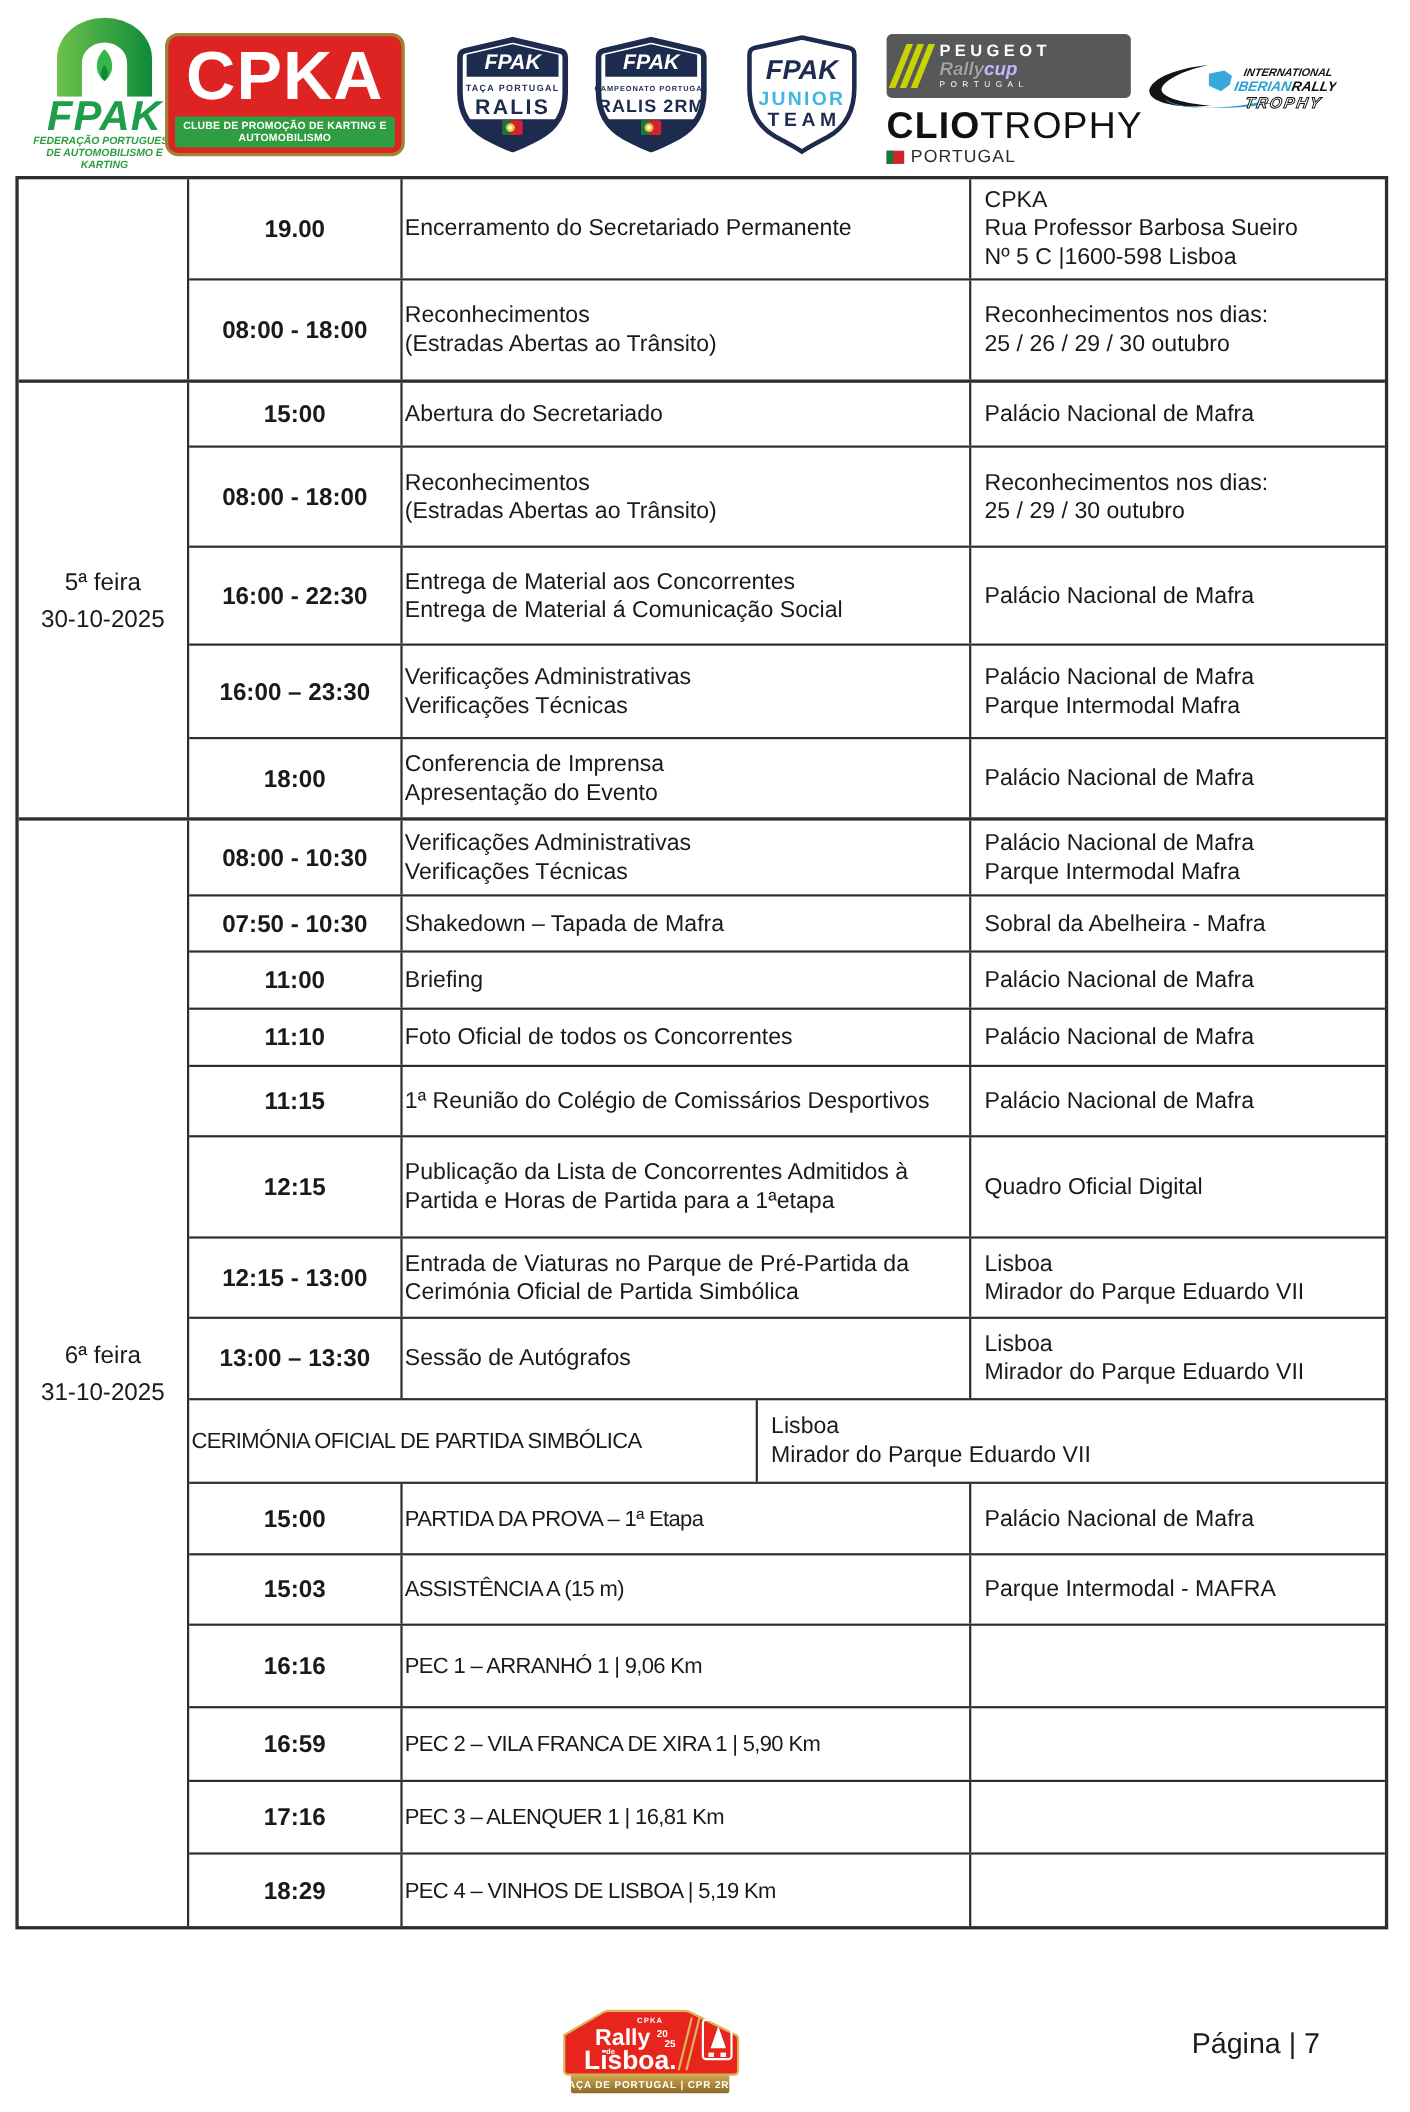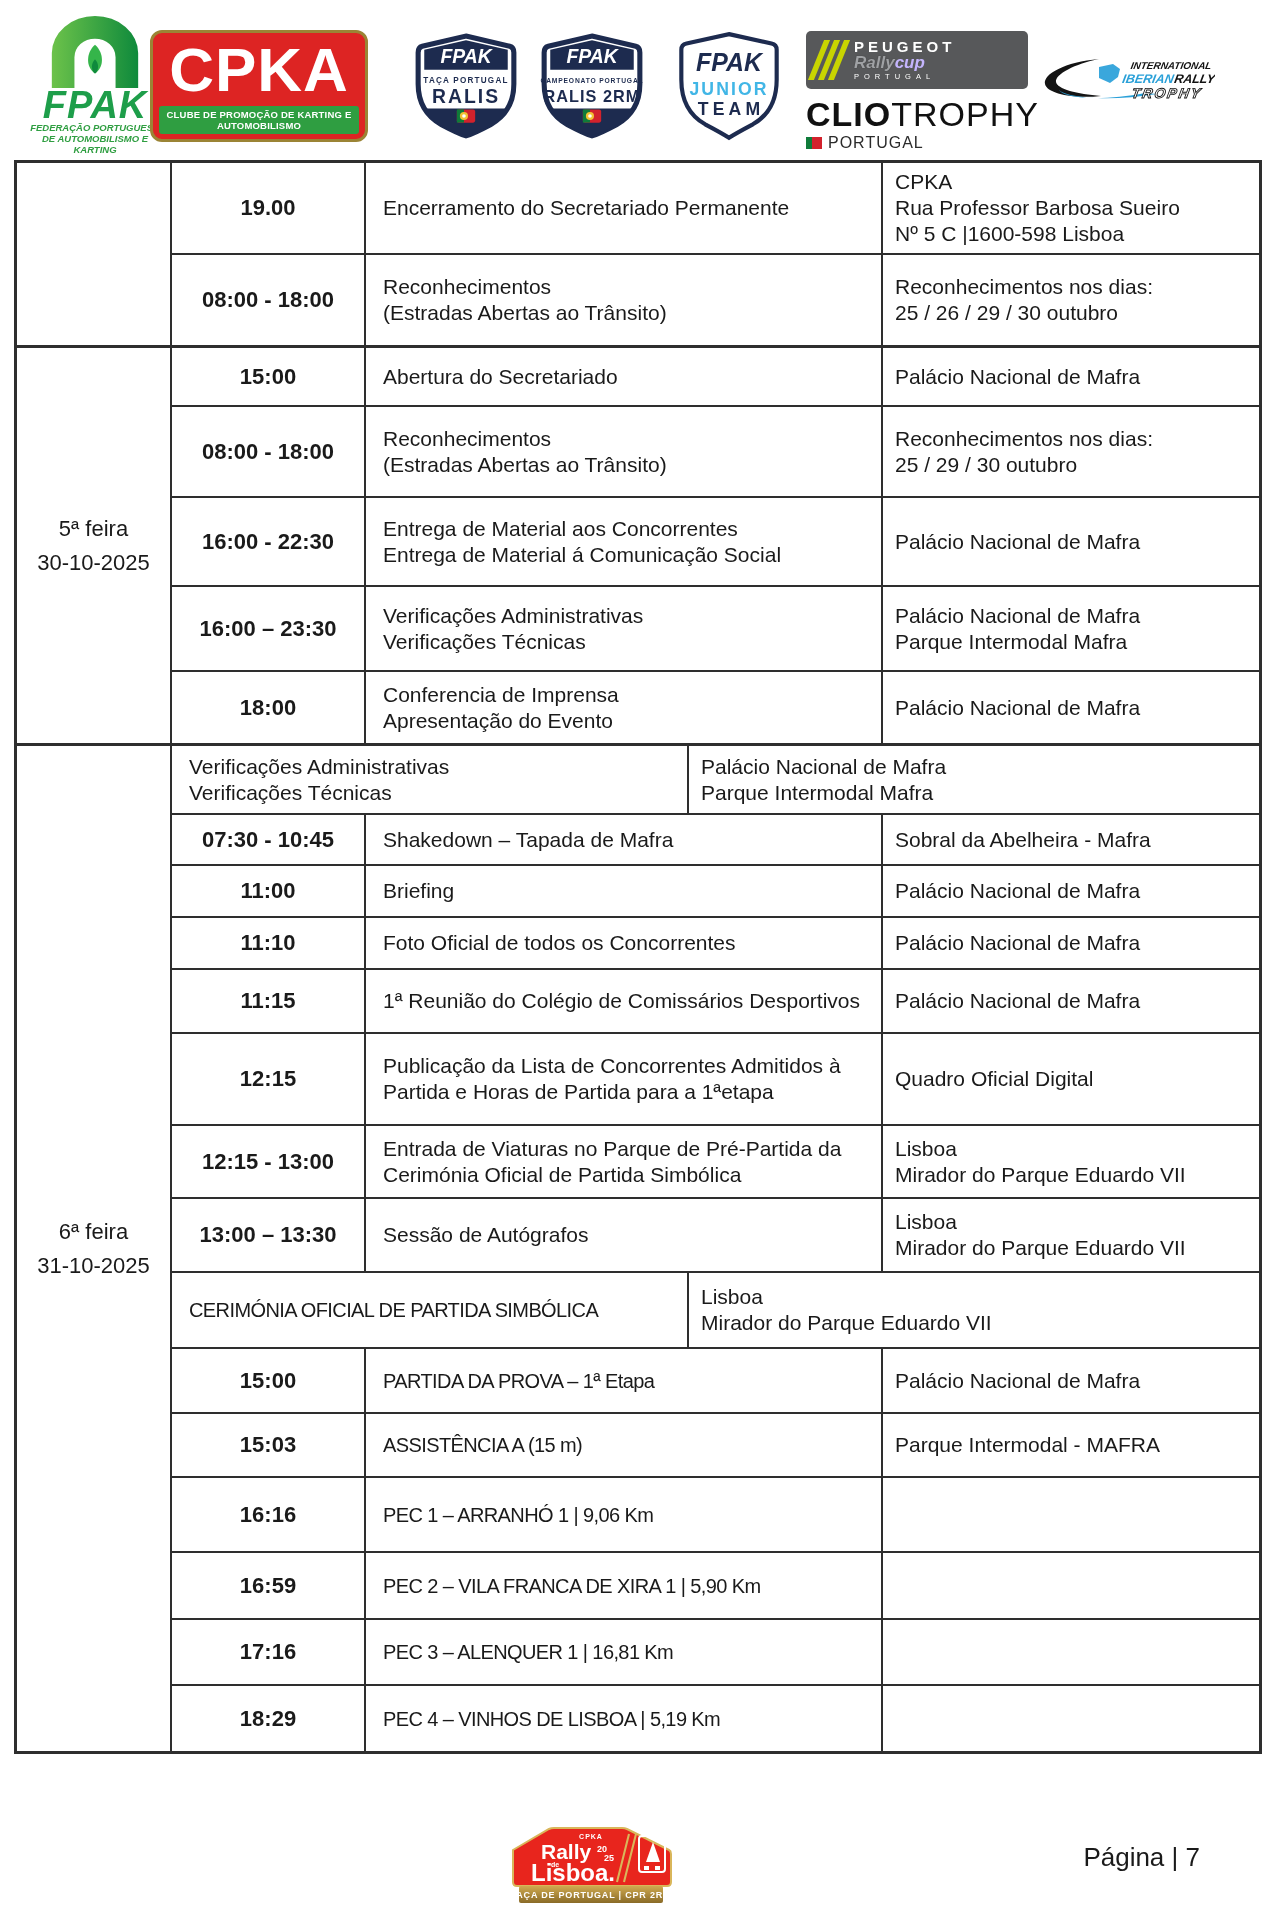--- a/index.html
+++ b/index.html
@@ -56,21 +56,21 @@
   .group{display:flex;border-top:3px solid #2e2e2e;}
   .group:first-child{border-top:none;}
   .day-cell{width:155px;border-right:2px solid #2e2e2e;box-sizing:border-box;display:flex;align-items:center;justify-content:center;
             text-align:center;white-space:pre-line;font-size:22px;line-height:34px;}
   .rows{flex:1;display:flex;flex-direction:column;}
   .row{display:flex;border-top:2px solid #2e2e2e;box-sizing:border-box;}
   .row:first-child{border-top:none;}
   .cell{box-sizing:border-box;display:flex;align-items:center;white-space:pre-line;font-size:21px;line-height:26px;}
   .cell.time{width:194px;border-right:2px solid #2e2e2e;justify-content:center;text-align:center;font-size:22px;font-weight:bold;}
   .cell.time.t-bold{font-weight:700;}
-  .cell.event{width:517px;border-right:2px solid #2e2e2e;padding:4px 8px 4px 17px;}
+  .cell.event{width:517px;border-right:2px solid #2e2e2e;padding:4px 8px 4px 2px;}
   .cell.event.narrow{font-size:20px;letter-spacing:-0.6px;}
   .cell.loc{flex:1;padding:4px 8px 4px 12px;}
 
   
   .plate{position:absolute;left:505px;top:1822px;width:172px;height:86px;}
   .pl-cpka{font-size:7px;font-weight:800;fill:#fff;text-anchor:middle;letter-spacing:1px;}
   .pl-rally{font-size:21px;font-weight:800;fill:#fff;}
   .pl-yr{font-size:9px;font-weight:800;fill:#fff;}
   .pl-de{font-size:7px;font-weight:700;fill:#fff;}
   .pl-city{font-size:24px;font-weight:800;fill:#fff;}
@@ -238,27 +238,28 @@
           <div class="cell loc">Palácio Nacional de Mafra</div>
         </div>
       </div>
     </section>
 
     <section class="group">
       <div class="day-cell">6ª feira
 31-10-2025</div>
       <div class="rows">
         <div class="row" style="height:67px">
+          <div class="cell time">08:00 - 10:30</div>
           <div class="cell event">Verificações Administrativas
 Verificações Técnicas</div>
           <div class="cell loc">Palácio Nacional de Mafra
 Parque Intermodal Mafra</div>
         </div>
         <div class="row" style="height:51px">
-          <div class="cell time">07:30 -  10:45</div>
+          <div class="cell time">07:50 -  10:30</div>
           <div class="cell event">Shakedown – Tapada de Mafra</div>
           <div class="cell loc">Sobral da Abelheira - Mafra</div>
         </div>
         <div class="row" style="height:52px">
           <div class="cell time">11:00</div>
           <div class="cell event">Briefing</div>
           <div class="cell loc">Palácio Nacional de Mafra</div>
         </div>
         <div class="row" style="height:52px">
           <div class="cell time">11:10</div>

